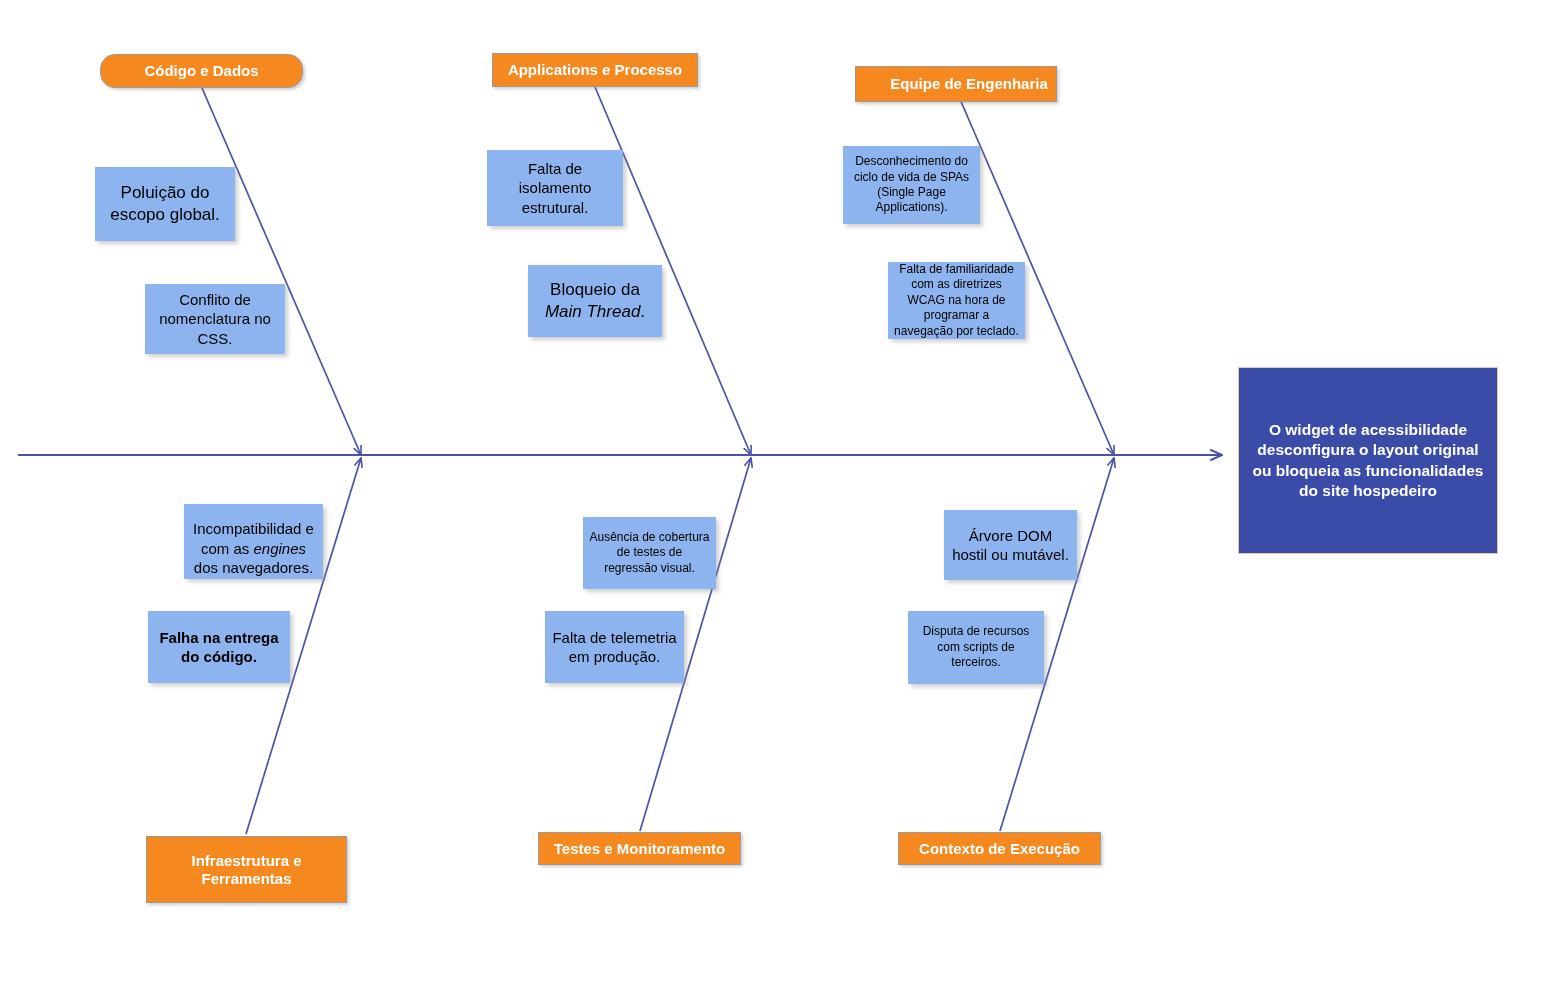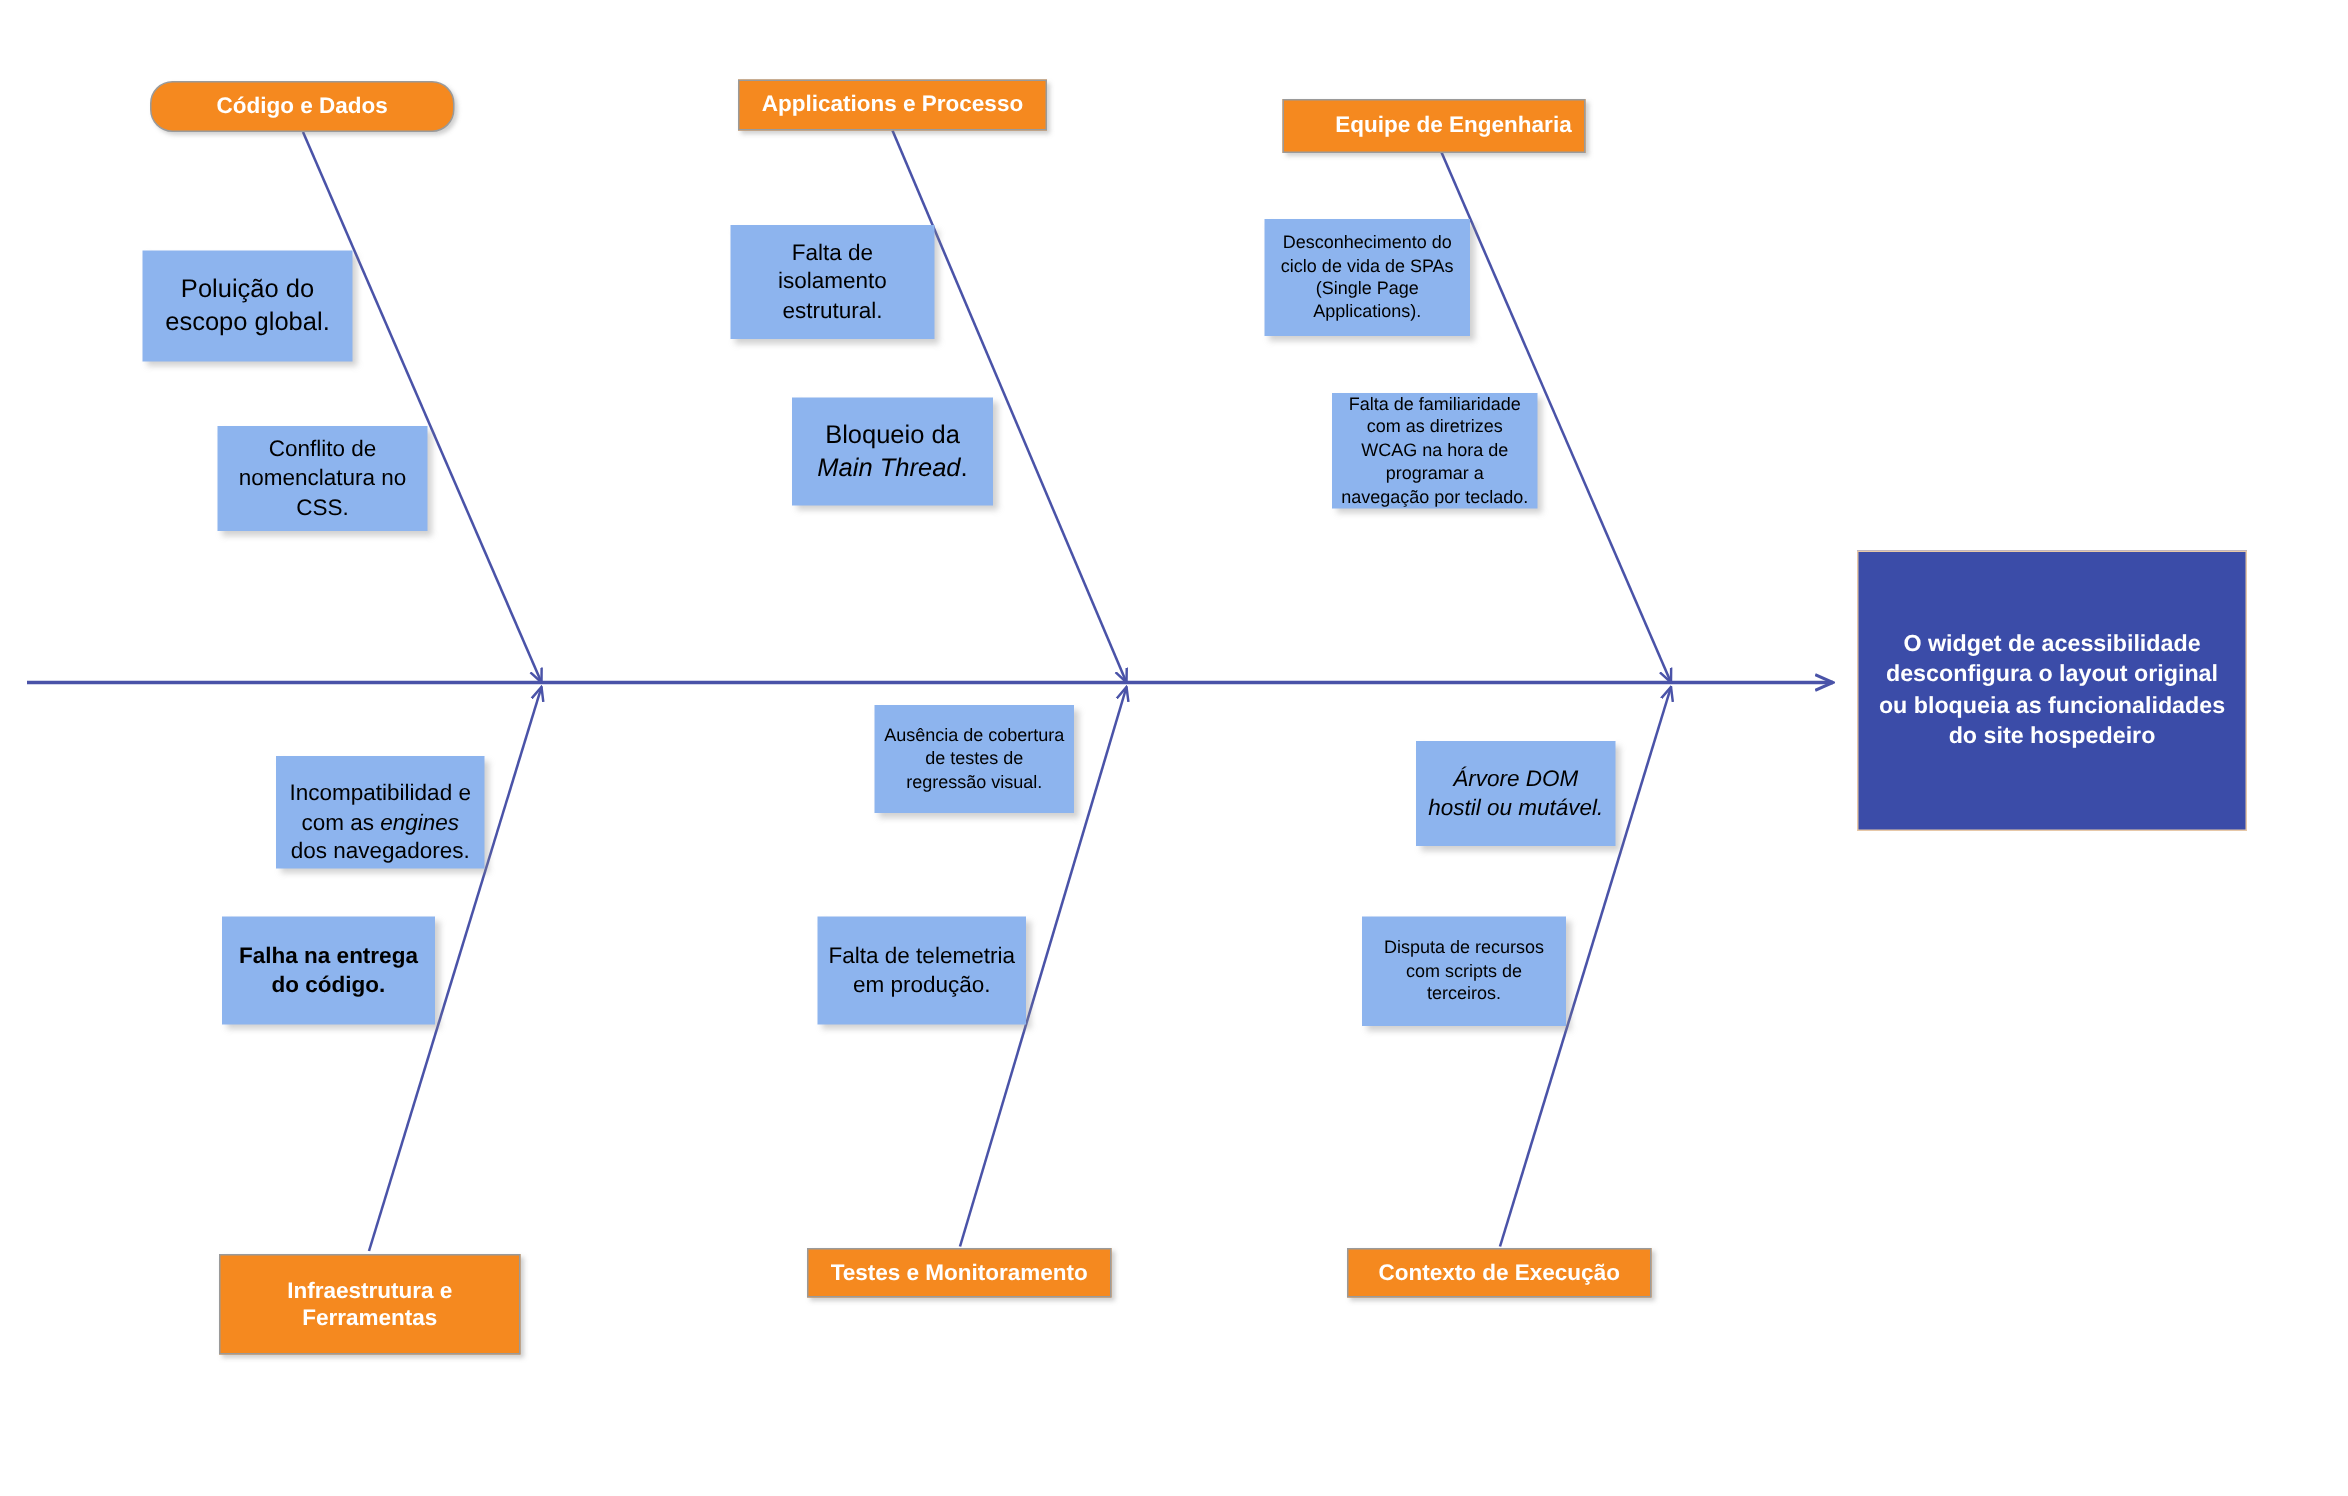--- a/index.html
+++ b/index.html
@@ -160,29 +160,29 @@
   </div>
 
   <div class="cause-box sz-md" style="left:184px; top:504px; width:139px; height:75px;align-items:flex-end;">
     <span><span>Incompatibilidad e com as </span><em>engines</em><span> dos navegadores.</span></span>
   </div>
 
   <div class="cause-box sz-md" style="left:148px; top:611px; width:142px; height:72px;font-weight:bold;">
     <span>Falha na entrega do código.</span>
   </div>
 
-  <div class="cause-box sz-sm" style="left:583px; top:470px; width:133px; height:72px;">
+  <div class="cause-box sz-sm" style="left:583px; top:517px; width:133px; height:72px;">
     <span>Ausência de cobertura de testes de regressão visual.</span>
   </div>
 
   <div class="cause-box sz-md" style="left:545px; top:611px; width:139px; height:72px;">
     <span>Falta de telemetria em produção.</span>
   </div>
 
-  <div class="cause-box sz-md" style="left:944px; top:494px; width:133px; height:70px;font-style:italic;">
+  <div class="cause-box sz-md" style="left:944px; top:510px; width:133px; height:70px;">
     <span>Árvore DOM hostil ou mutável.</span>
   </div>
 
   <div class="cause-box sz-sm" style="left:908px; top:611px; width:136px; height:73px;">
     <span>Disputa de recursos com scripts de terceiros.</span>
   </div>
 
   <div class="effect-box" style="left:1222px; top:367px; width:260px; height:187px;margin-left:16px;">
     <span>O widget de acessibilidade desconfigura o layout original ou bloqueia as funcionalidades do site hospedeiro</span>
   </div>

